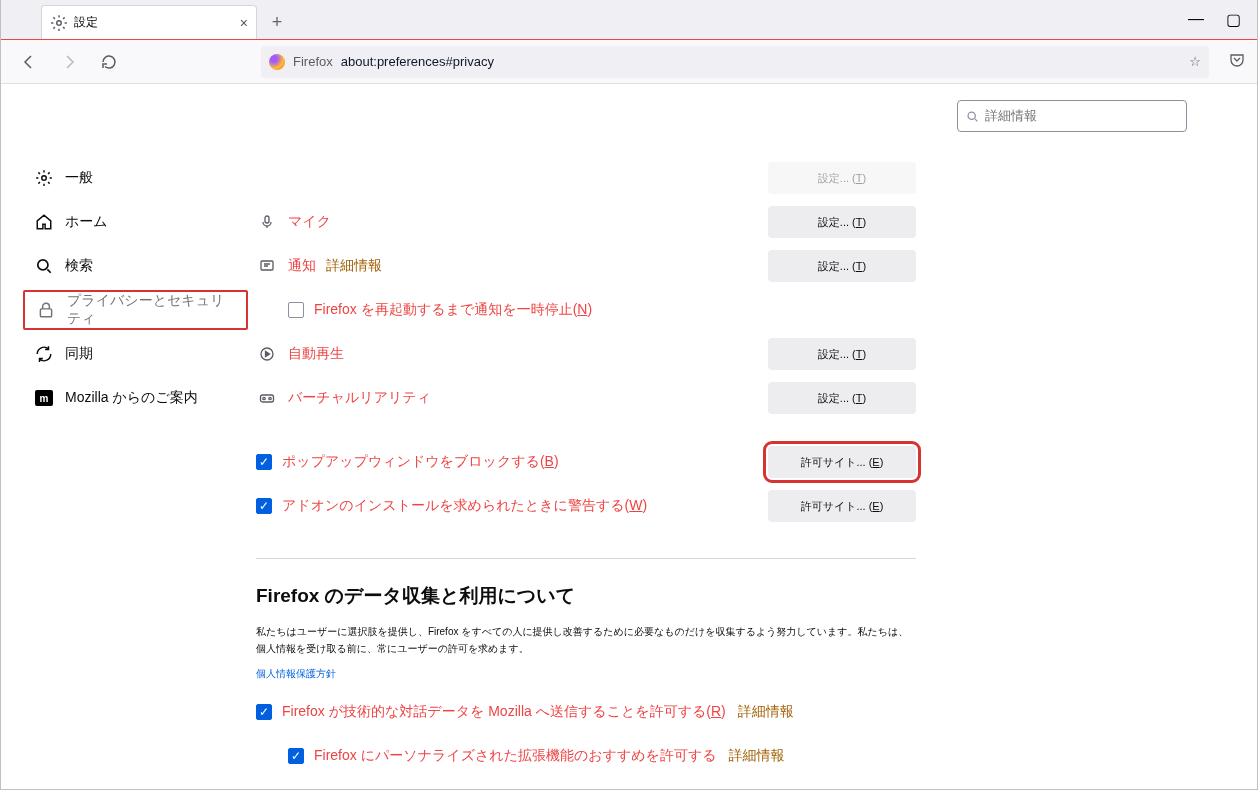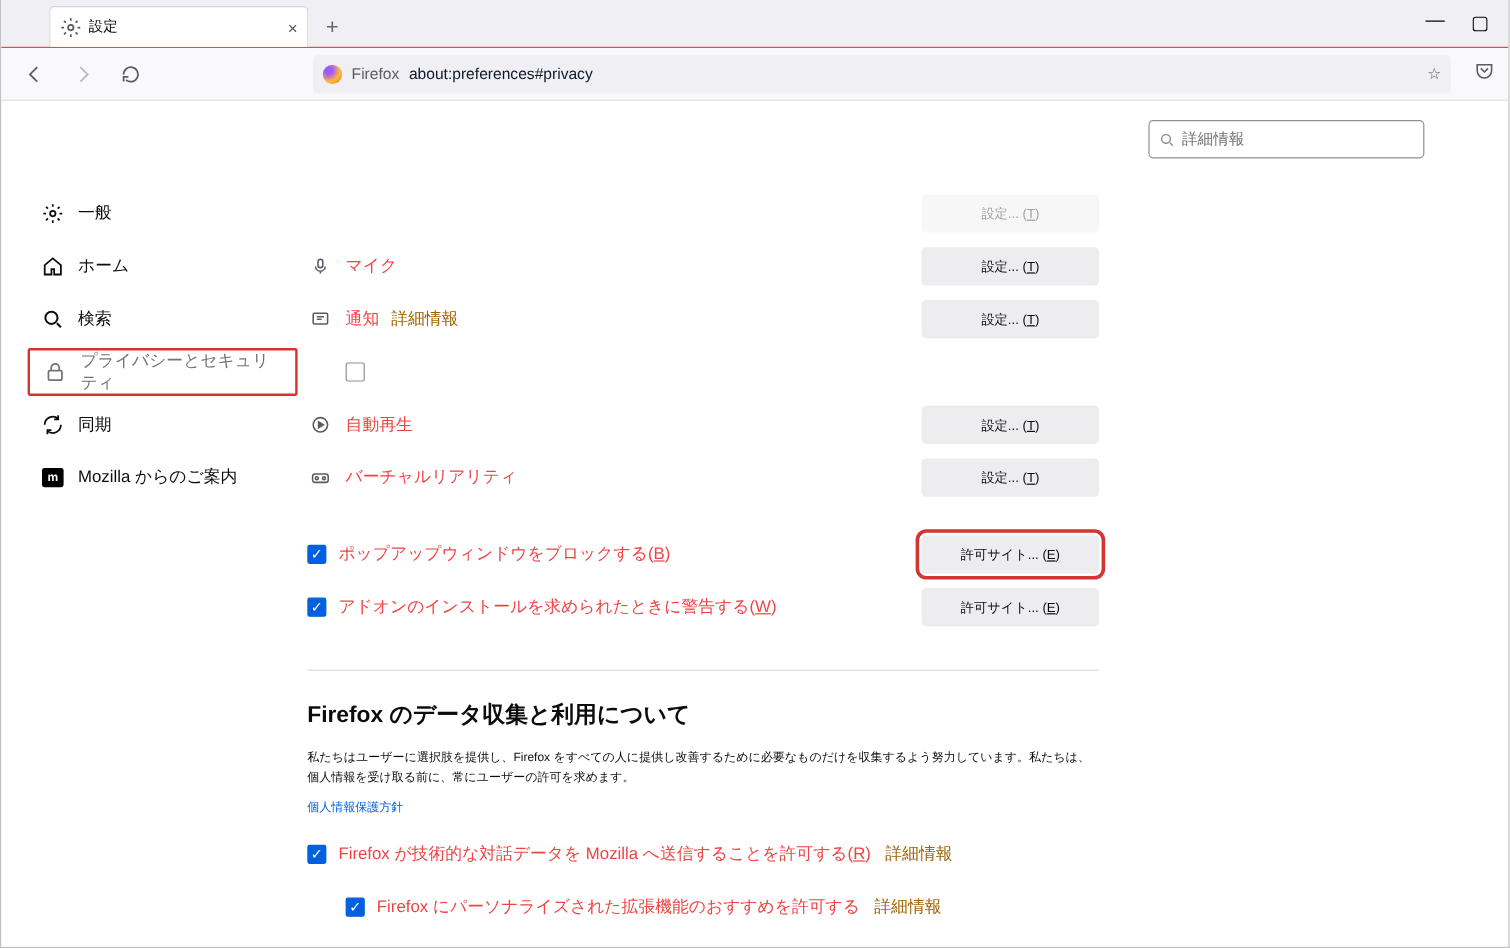--- a/index.html
+++ b/index.html
@@ -176,20 +176,21 @@
               <rect x="2" y="3" width="12" height="9" rx="1"></rect>
               <path d="M5 6h6M5 8h4"></path>
             </svg>
           </span>
         <span class="row-label">通知</span>
         <span class="row-link">詳細情報</span>
         <button class="row-btn">設定... (<u>T</u>)</button>
       </div>
       <div class="row row-indent">
         <span class="cbx"></span>
+        <span class="row-label">Firefox を再起動するまで通知を一時停止(<u>N</u>)</span>
       </div>
       <div class="row">
         <span class="row-icon">
             <svg width="16" height="16" viewBox="0 0 16 16" fill="none" stroke="currentColor" stroke-width="1.3">
               <circle cx="8" cy="8" r="6"></circle>
               <path d="M6.5 5.5v5l4-2.5z" fill="currentColor"></path>
             </svg>
           </span>
         <span class="row-label">自動再生</span>
         <button class="row-btn">設定... (<u>T</u>)</button>

